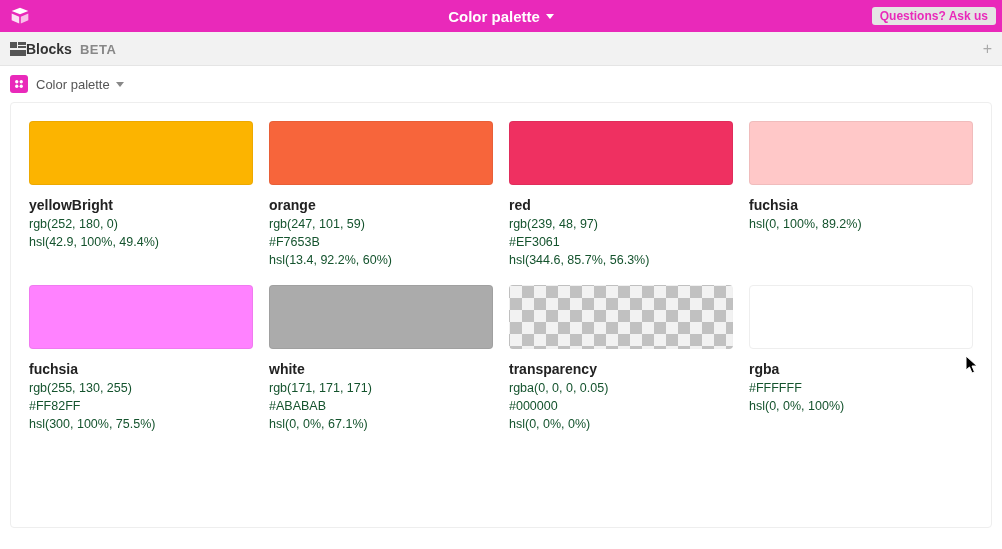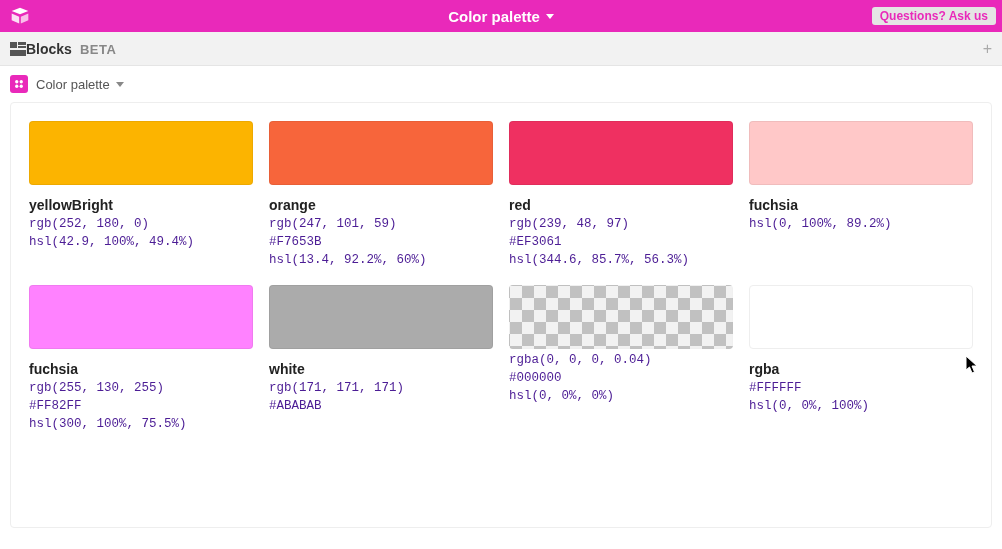--- a/index.html
+++ b/index.html
@@ -135,23 +135,23 @@
     border-radius: 3px;
   }
   .swatch.white { border: 1px solid #eee; }
   .name {
     font-weight: 600;
     font-size: 14px;
     margin-top: 12px;
     color: #222;
   }
   .mono {
-    font-family: Liberation Mono, monospace;
+    font-family: Liberation Sans, sans-serif;
     font-size: 12.5px;
-    color: #4c1d95;
+    color: #14532d;
     margin-top: 4px;
   }
   .cursor {
     position: absolute;
     left: 965px;
     top: 355px;
     width: 14px; height: 20px;
     pointer-events: none;
   }
 </style>
@@ -240,24 +240,26 @@
         <div class="name">fuchsia</div>
         <div class="mono">rgb(255, 130, 255)</div>
         <div class="mono">#FF82FF</div>
         <div class="mono">hsl(300, 100%, 75.5%)</div>
       </div>
       <div class="swatch-card">
         <div class="swatch" style="background: rgb(171, 171, 171);"></div>
         <div class="name">white</div>
         <div class="mono">rgb(171, 171, 171)</div>
         <div class="mono">#ABABAB</div>
+        <div class="mono">hsl(0, 0%, 67.1%)</div>
       </div>
       <div class="swatch-card">
         <div class="swatch checker"></div>
-        <div class="mono">rgba(0, 0, 0, 0.04)</div>
+        <div class="name">transparency</div>
+        <div class="mono">rgba(0, 0, 0, 0.05)</div>
         <div class="mono">#000000</div>
         <div class="mono">hsl(0, 0%, 0%)</div>
       </div>
       <div class="swatch-card">
         <div class="swatch white" style="background: rgb(255, 255, 255);"></div>
         <div class="name">rgba</div>
         <div class="mono">#FFFFFF</div>
         <div class="mono">hsl(0, 0%, 100%)</div>
       </div>
     </div>

